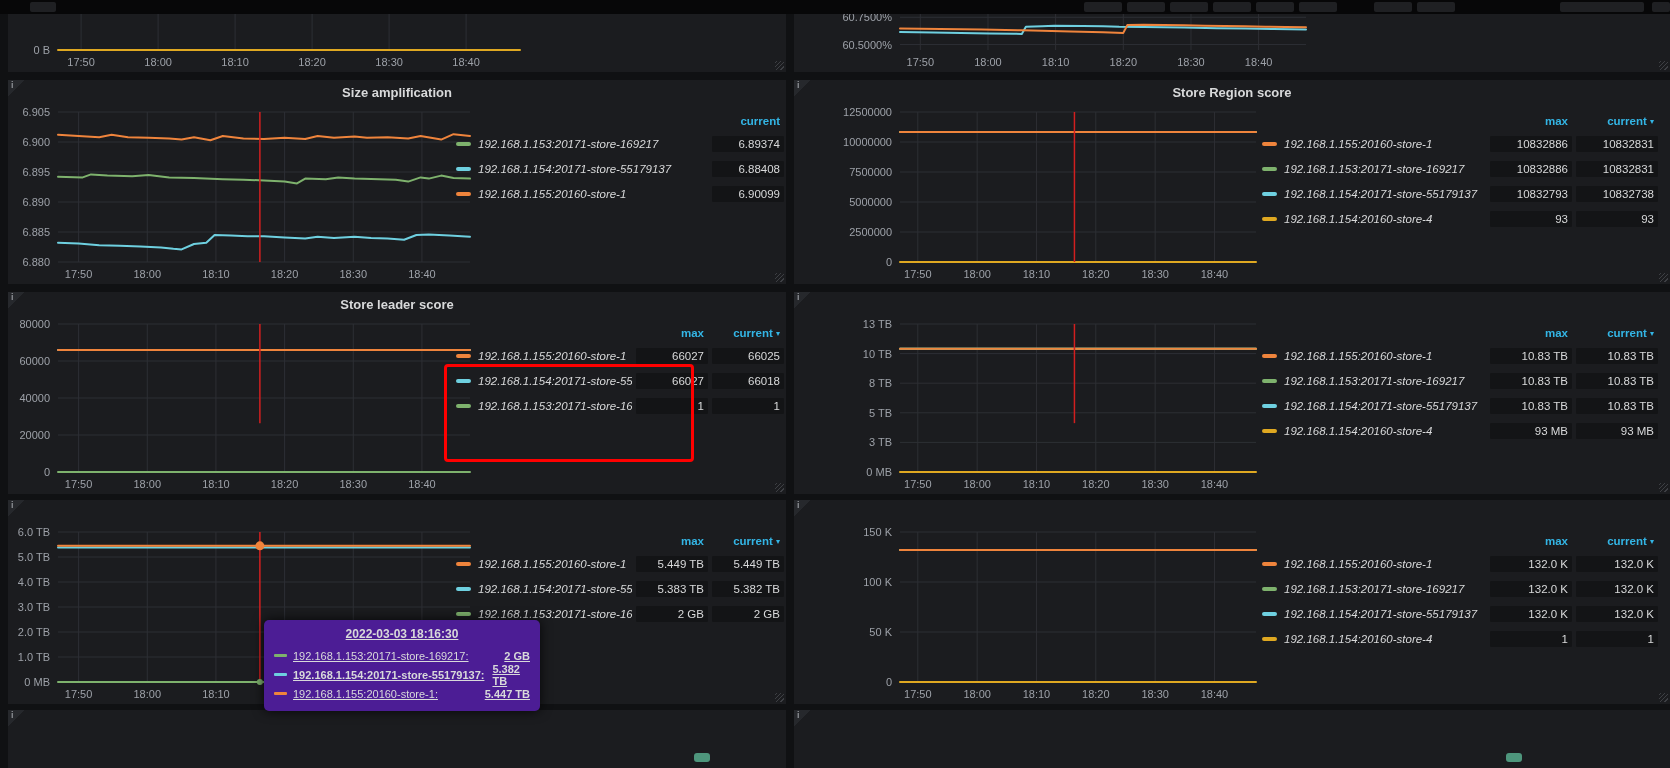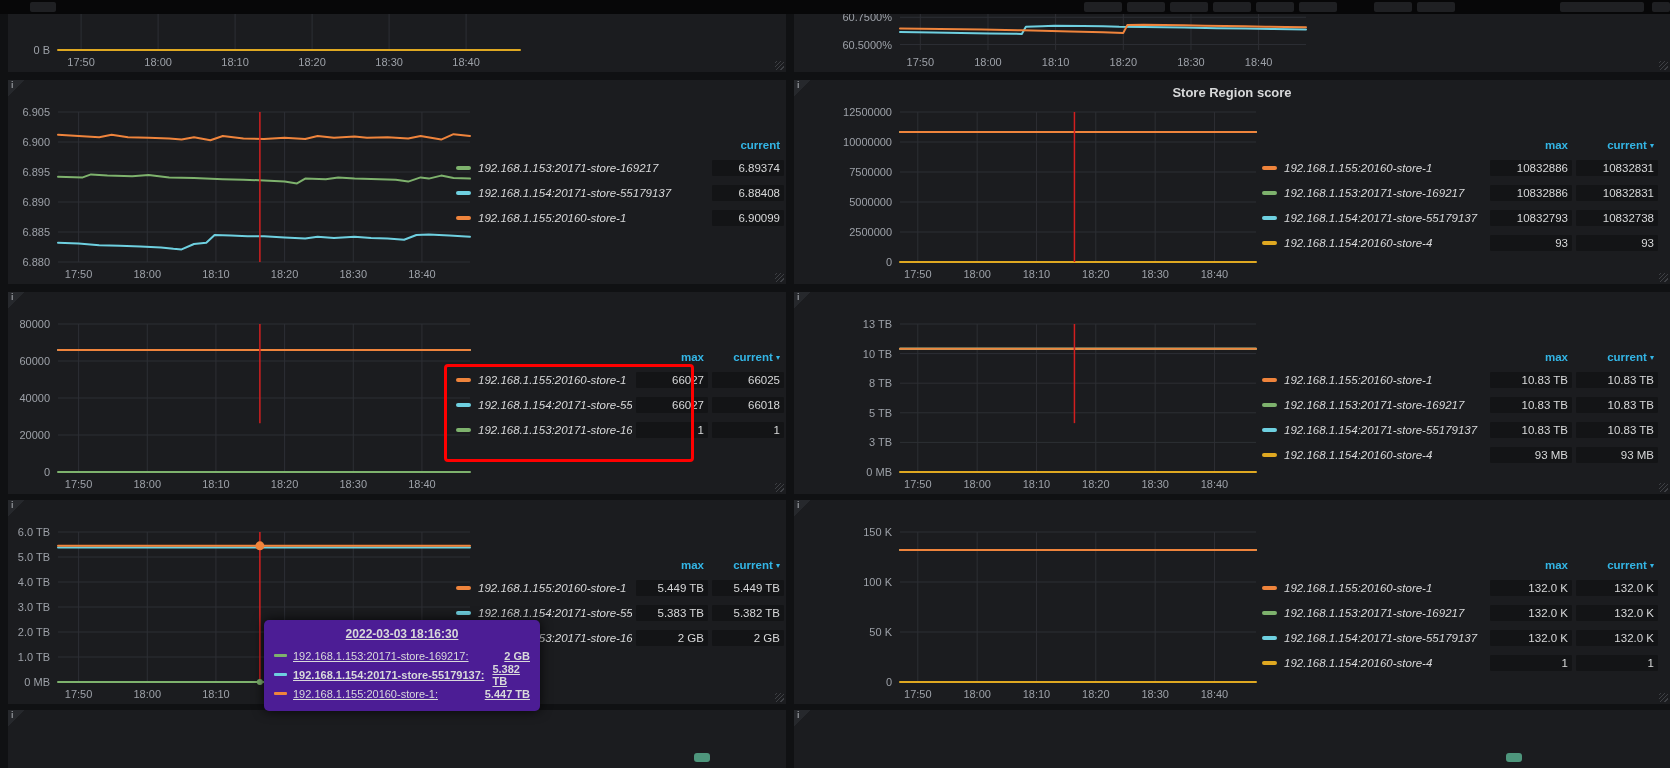--- a/index.html
+++ b/index.html
@@ -12,21 +12,21 @@
           color:#D8D9DA;font-size:13px;font-weight:700;cursor:pointer;}
   .pbody{position:absolute;left:0;right:0;top:26px;bottom:0;}
   .pbody0{position:absolute;left:0;right:0;top:0;bottom:0;}
   .chart{position:absolute;left:0;top:0;display:block;}
   .tick{fill:#9DA1A8;font-size:11px;font-family:"Liberation Sans","DejaVu Sans",sans-serif;}
   .icorner{position:absolute;left:0;top:0;width:17px;height:17px;z-index:4;
            background:linear-gradient(135deg,#26282C 48%,transparent 49%);}
   .icorner span{position:absolute;left:3px;top:0px;font-size:9px;color:#8E9096;font-weight:700;}
   .rhandle{position:absolute;right:2px;bottom:2px;width:9px;height:9px;opacity:.8;
            background:repeating-linear-gradient(-45deg,transparent 0 2px,#46484D 2px 3px);cursor:nwse-resize;}
-  .legend{position:absolute;top:6px;font-size:11.5px;color:#D8D9DA;z-index:3;margin-top:24px;}
+  .legend{position:absolute;top:6px;font-size:11.5px;color:#D8D9DA;z-index:3;}
   .legend.lleft{left:440px;right:2px;}
   .legend.lright{left:460px;right:12px;}
   .lg-row{display:flex;align-items:center;height:21px;margin-bottom:4px;}
   .lg-head{height:17px;}
   .lg-dash{width:15px;height:4px;border-radius:2px;margin:0 7px 0 8px;flex:none;cursor:pointer;}
   .lg-name{flex:1;white-space:nowrap;overflow:hidden;cursor:pointer;font-style:italic;}
   .lg-val{width:64px;flex:none;text-align:right;padding:2px 4px;margin-left:4px;border-radius:1px;
           background:rgba(0,0,0,0.28);}
   .lright .lg-val{width:74px;}
   .lg-head .lg-val{background:none;color:#33B5E5;font-weight:700;cursor:pointer;}
@@ -107,20 +107,21 @@
           <polyline points="106.0,14.4 146.6,14.9 187.2,15.6 227.8,16.3 248.1,16.8 276.5,17.6 309.0,18.3 329.3,18.9 333.4,11.0 349.6,10.7 369.9,11.0 390.2,11.3 410.5,11.7 430.8,12.0 451.1,12.3 471.4,12.7 491.7,13.0 512.0,13.3" fill="none" stroke="#EF843C" stroke-width="2" stroke-linejoin="round" stroke-linecap="round"></polyline>
         </svg>
     </div>
     <div class="rhandle"></div>
   </div>
 
   <div class="panel" style="left:8px;top:80px;width:778px;height:204px;">
     <div class="icorner">
         <span>i</span>
       </div>
+    <div class="ptitle">Size amplification</div>
     <div class="pbody">
       <svg class="chart" width="470" height="178">
           <line x1="70.6" y1="6" x2="70.6" y2="156" stroke="#2D2F34"></line>
           <text x="70.6" y="172" text-anchor="middle" class="tick">17:50</text>
           <line x1="139.2804" y1="6" x2="139.2804" y2="156" stroke="#2D2F34"></line>
           <text x="139.2804" y="172" text-anchor="middle" class="tick">18:00</text>
           <line x1="207.9196" y1="6" x2="207.9196" y2="156" stroke="#2D2F34"></line>
           <text x="207.9196" y="172" text-anchor="middle" class="tick">18:10</text>
           <line x1="276.6" y1="6" x2="276.6" y2="156" stroke="#2D2F34"></line>
           <text x="276.6" y="172" text-anchor="middle" class="tick">18:20</text>
@@ -241,20 +242,21 @@
           </div>
         </div>
     </div>
     <div class="rhandle"></div>
   </div>
 
   <div class="panel" style="left:8px;top:292px;width:778px;height:202px;">
     <div class="icorner">
         <span>i</span>
       </div>
+    <div class="ptitle">Store leader score</div>
     <div class="pbody">
       <svg class="chart" width="470" height="176">
           <line x1="70.6" y1="6" x2="70.6" y2="154" stroke="#2D2F34"></line>
           <text x="70.6" y="170" text-anchor="middle" class="tick">17:50</text>
           <line x1="139.2804" y1="6" x2="139.2804" y2="154" stroke="#2D2F34"></line>
           <text x="139.2804" y="170" text-anchor="middle" class="tick">18:00</text>
           <line x1="207.9196" y1="6" x2="207.9196" y2="154" stroke="#2D2F34"></line>
           <text x="207.9196" y="170" text-anchor="middle" class="tick">18:10</text>
           <line x1="276.6" y1="6" x2="276.6" y2="154" stroke="#2D2F34"></line>
           <text x="276.6" y="170" text-anchor="middle" class="tick">18:20</text>

